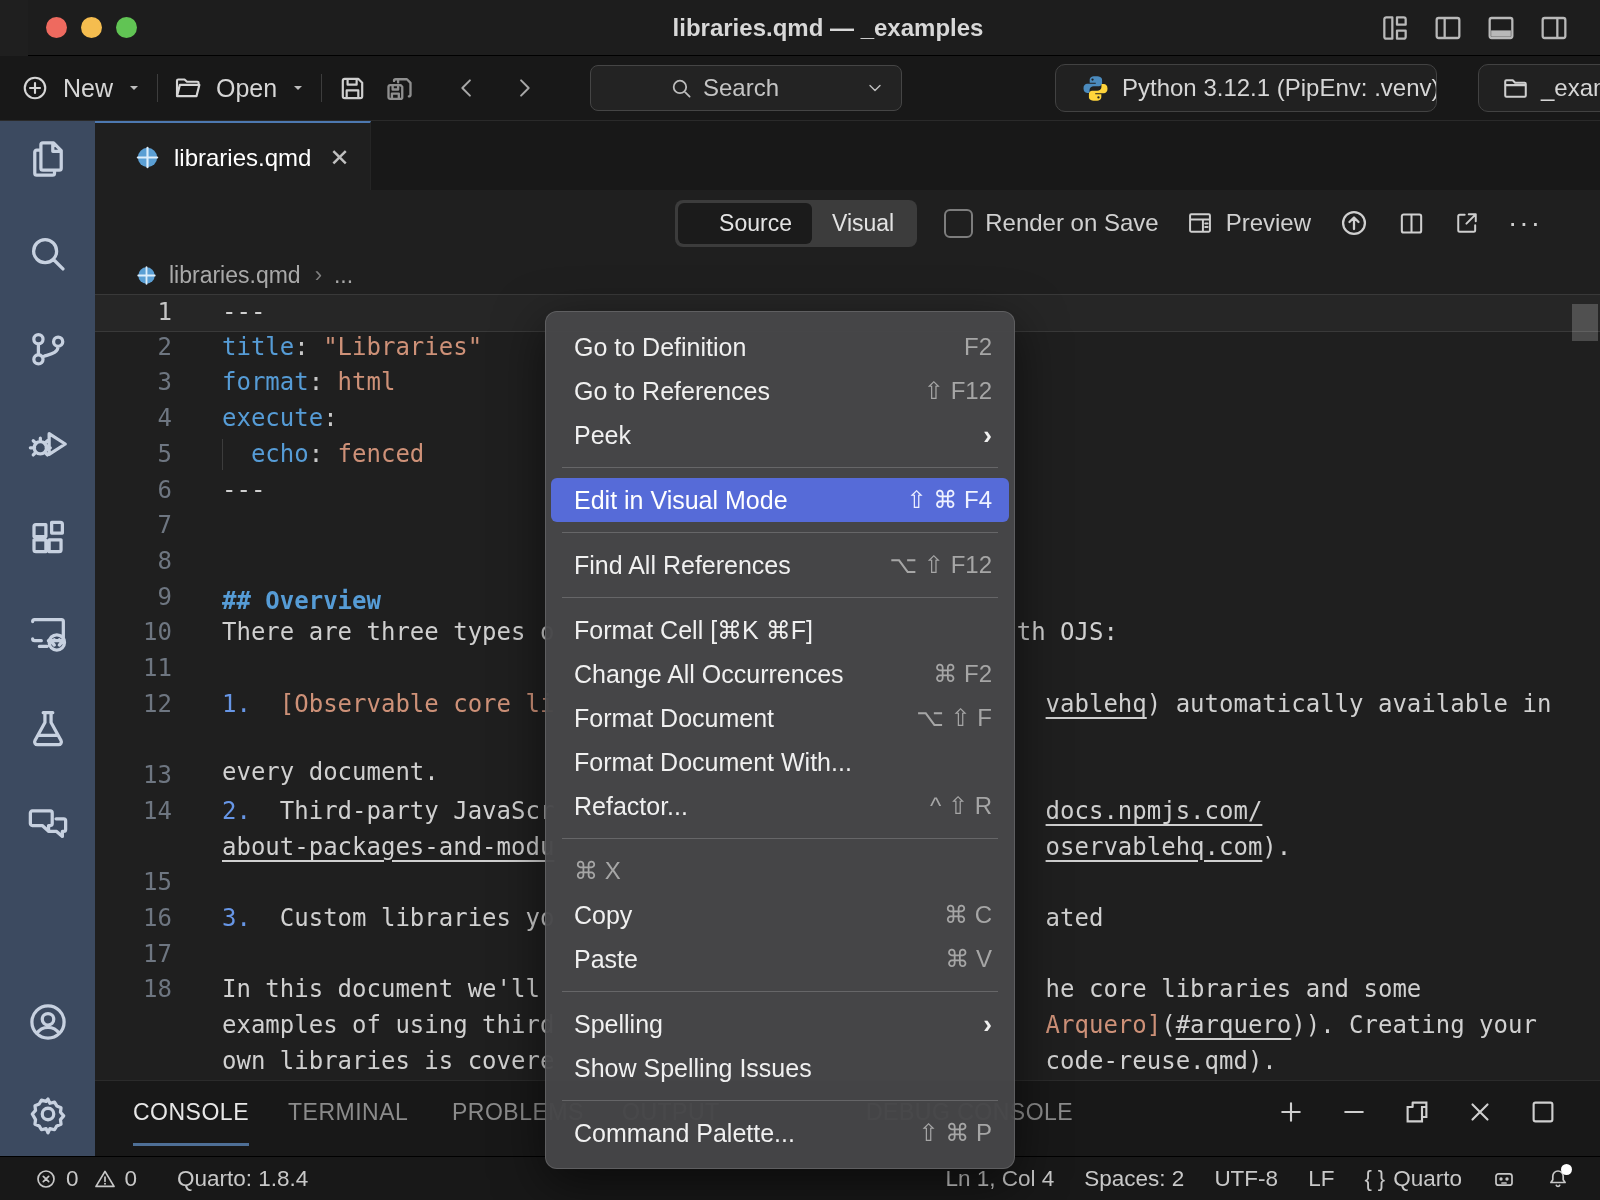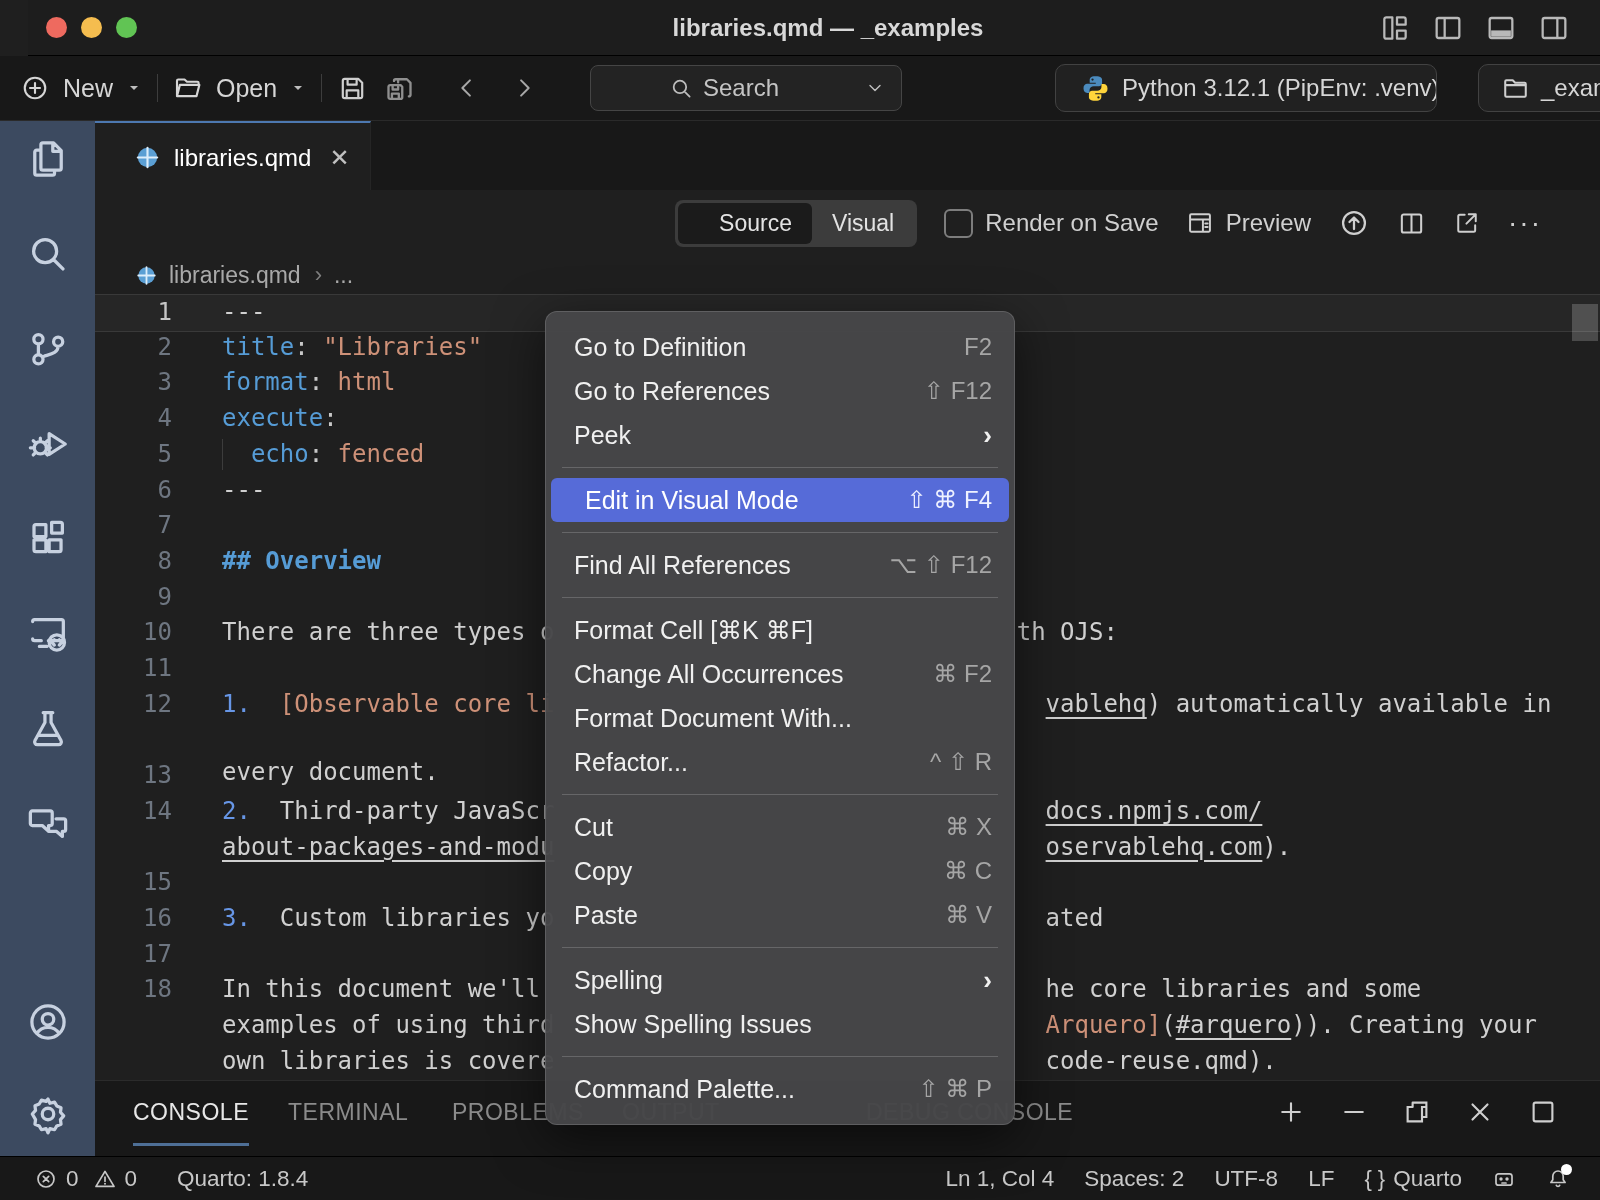--- a/index.html
+++ b/index.html
@@ -80,21 +80,21 @@
   .guide{position:absolute;left:127px;top:2px;bottom:2px;width:1px;background:#3c3c3c;}
   #vscroll{position:absolute;right:2px;top:10px;width:26px;height:37px;background:#4a4a4a;}
 
   
   #menu{left:545px;top:311px;width:468px;background:rgba(70,70,72,0.97);border:1px solid rgba(255,255,255,0.14);
         border-radius:12px;box-shadow:0 14px 50px rgba(0,0,0,0.55);padding:13px 0;z-index:50;}
   .mi{height:44px;display:flex;align-items:center;font-size:25px;color:#f0f0f0;padding:0 22px 0 28px;}
   .mi .lab{flex:1;white-space:nowrap;}
   .mi .sc{color:#a6a6a6;font-size:24px;white-space:nowrap;}
   .mi .sub{color:#f0f0f0;font-size:26px;font-weight:bold;}
-  .mi.hl{background:#566bd8;border-radius:6px;margin:0 5px;padding:0 17px 0 34px;color:#ffffff;}
+  .mi.hl{background:#566bd8;border-radius:6px;margin:0 5px;padding:0 17px 0 23px;color:#ffffff;}
   .mi.hl .sc{color:#eef1ff;}
   .msep{height:1px;background:rgba(255,255,255,0.18);margin:10px 16px;}
 
   
   #panel{left:95px;top:1080px;width:1505px;height:76px;background:#181818;border-top:1px solid #2b2b2b;}
   .ptab{position:absolute;top:0;height:62px;display:flex;align-items:center;font-size:23px;letter-spacing:0.5px;color:#8b8b8b;}
   .ptab.on{color:#e7e7e7;border-bottom:3px solid #4e6f96;}
   #panel-actions{position:absolute;right:42px;top:0;height:62px;display:flex;align-items:center;gap:33px;color:#cfcfcf;}
 
   
@@ -366,21 +366,21 @@
 
   <div id="code" class="abs">
     <div id="vscroll"></div>
   <div class="crow cur" style="top: 0px;"><span class="lnum">1</span><span class="cseg c-d" style="left: calc(0ch + 127px);">---</span></div>
       <div class="crow" style="top: 35.7px;"><span class="lnum">2</span><span class="cseg c-k" style="left: calc(0ch + 127px);">title</span><span class="cseg c-p" style="left: calc(5ch + 127px);">:</span><span class="cseg c-s" style="left: calc(7ch + 127px);">"Libraries"</span></div>
       <div class="crow" style="top: 71.4px;"><span class="lnum">3</span><span class="cseg c-k" style="left: calc(0ch + 127px);">format</span><span class="cseg c-p" style="left: calc(6ch + 127px);">:</span><span class="cseg c-s" style="left: calc(8ch + 127px);">html</span></div>
       <div class="crow" style="top: 107.1px;"><span class="lnum">4</span><span class="cseg c-k" style="left: calc(0ch + 127px);">execute</span><span class="cseg c-p" style="left: calc(7ch + 127px);">:</span></div>
       <div class="crow" style="top: 142.8px;"><span class="lnum">5</span><span class="guide"></span><span class="cseg c-k" style="left: calc(2ch + 127px);">echo</span><span class="cseg c-p" style="left: calc(6ch + 127px);">:</span><span class="cseg c-s" style="left: calc(8ch + 127px);">fenced</span></div>
       <div class="crow" style="top: 178.5px;"><span class="lnum">6</span><span class="cseg c-d" style="left: calc(0ch + 127px);">---</span></div>
       <div class="crow" style="top: 214.2px;"><span class="lnum">7</span></div>
-      <div class="crow" style="top: 249.9px;"><span class="lnum">8</span><span class="cseg c-h" style="left: calc(0ch + 127px);">## Overview</span></div>
+      <div class="crow" style="top: 249.9px;"><span class="lnum">8</span><span class="cseg c-h" style="left: calc(0ch + 127px); margin-top: 40px;">## Overview</span></div>
       <div class="crow" style="top: 285.6px;"><span class="lnum">9</span></div>
       <div class="crow" style="top: 321.3px;"><span class="lnum">10</span><span class="cseg c-d" style="left: calc(0ch + 127px);">There are three types o</span><span class="cseg c-d" style="left: calc(55ch + 127px);">th OJS:</span></div>
       <div class="crow" style="top: 357px;"><span class="lnum">11</span></div>
       <div class="crow" style="top: 392.7px;"><span class="lnum">12</span><span class="cseg c-n" style="left: calc(0ch + 127px);">1.</span><span class="cseg c-s" style="left: calc(4ch + 127px);">[Observable core li</span><span class="cseg c-d u" style="left: calc(57ch + 127px);">vablehq</span><span class="cseg c-d" style="left: calc(64ch + 127px);">) automatically available in</span></div>
       <div class="crow" style="top: 428.4px;"><span class="cseg c-d" style="left: calc(0ch + 127px); margin-top: 33px;">every document.</span></div>
       <div class="crow" style="top: 464.1px;"><span class="lnum">13</span></div>
       <div class="crow" style="top: 499.8px;"><span class="lnum">14</span><span class="cseg c-n" style="left: calc(0ch + 127px);">2.</span><span class="cseg c-d" style="left: calc(4ch + 127px);">Third-party JavaScr</span><span class="cseg c-d u" style="left: calc(57ch + 127px);">docs.npmjs.com/</span></div>
       <div class="crow" style="top: 535.5px;"><span class="cseg c-d u" style="left: calc(0ch + 127px);">about-packages-and-modu</span><span class="cseg c-d u" style="left: calc(57ch + 127px);">oservablehq.com</span><span class="cseg c-d" style="left: calc(72ch + 127px);">).</span></div>
       <div class="crow" style="top: 571.2px;"><span class="lnum">15</span></div>
       <div class="crow" style="top: 606.9px;"><span class="lnum">16</span><span class="cseg c-n" style="left: calc(0ch + 127px);">3.</span><span class="cseg c-d" style="left: calc(4ch + 127px);">Custom libraries yo</span><span class="cseg c-d" style="left: calc(57ch + 127px);">ated</span></div>
@@ -415,29 +415,32 @@
       </div>
       <div class="msep"></div>
       <div class="mi">
         <span class="lab">Format Cell [⌘K ⌘F]</span>
       </div>
       <div class="mi">
         <span class="lab">Change All Occurrences</span>
         <span class="sc">⌘ F2</span>
       </div>
       <div class="mi">
+        <span class="lab">Format Document</span>
+        <span class="sc">⌥ ⇧ F</span>
+      </div>
+      <div class="mi">
         <span class="lab">Format Document With...</span>
       </div>
       <div class="mi">
         <span class="lab">Refactor...</span>
         <span class="sc">^ ⇧ R</span>
       </div>
       <div class="msep"></div>
       <div class="mi">
-        <span class="lab">Cut</span>
         <span class="sc">⌘ X</span>
       </div>
       <div class="mi">
         <span class="lab">Copy</span>
         <span class="sc">⌘ C</span>
       </div>
       <div class="mi">
         <span class="lab">Paste</span>
         <span class="sc">⌘ V</span>
       </div>

